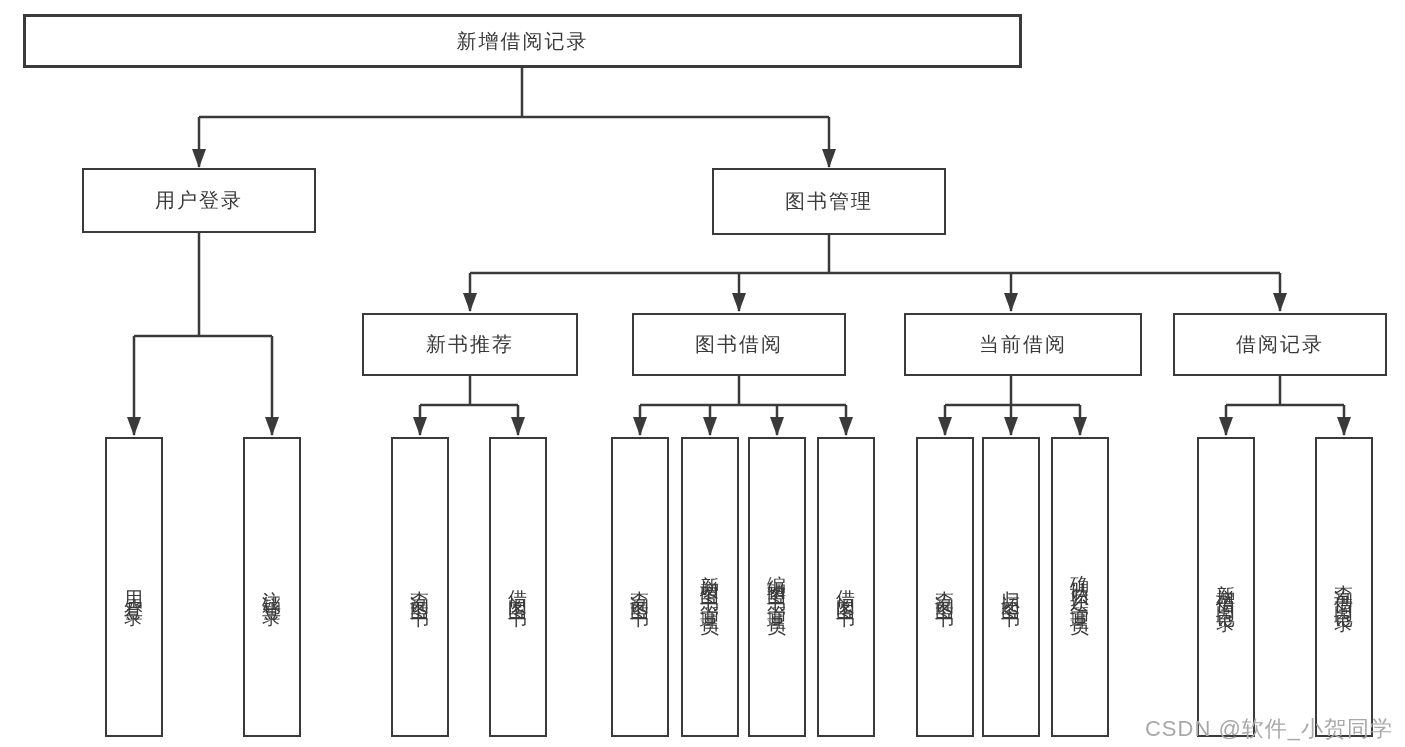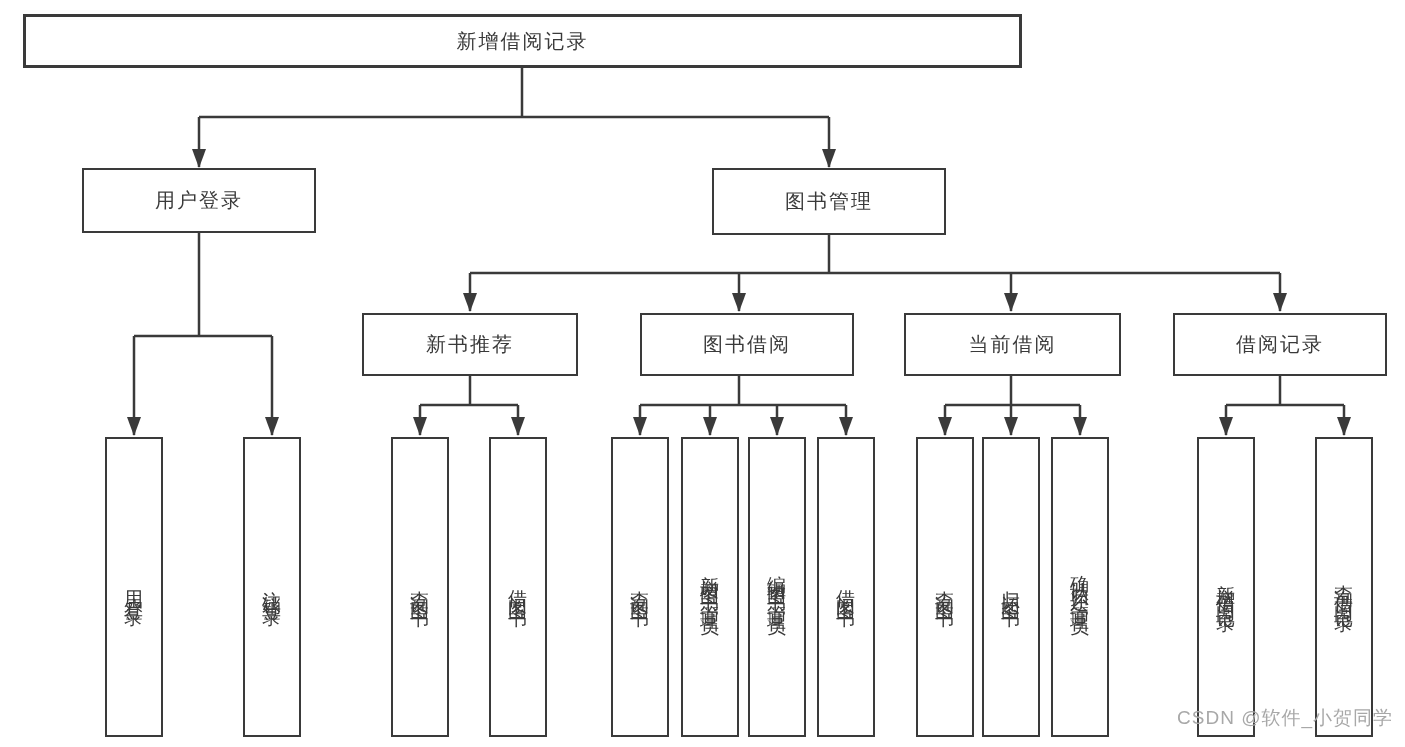--- a/index.html
+++ b/index.html
@@ -43,22 +43,22 @@
     writing-mode: vertical-rl;
     text-orientation: mixed;
     font-size: 19px;
     letter-spacing: 6px;
     line-height: 1;
     white-space: nowrap;
   }
   .watermark {
     position: absolute;
     right: 12px;
-    bottom: 16px;
-    font-size: 19px;
+    bottom: 3px;
+    font-size: 22px;
     color: #a8a8a8;
     letter-spacing: 1px;
     z-index: 3;
     white-space: nowrap;
   }
 </style>
 </head>
 <body>
 
 <div id="stage">
@@ -113,24 +113,24 @@
   <div class="box h" style="left:82px; top:168px; width:234px; height:65px;">
     <span>用户登录</span>
   </div>
   <div class="box h" style="left:712px; top:168px; width:234px; height:67px;">
     <span>图书管理</span>
   </div>
 
   <div class="box h" style="left:362px; top:313px; width:216px; height:63px;">
     <span>新书推荐</span>
   </div>
-  <div class="box h" style="left:632px; top:313px; width:214px; height:63px;margin-left:8px;">
+  <div class="box h" style="left:632px; top:313px; width:214px; height:63px;">
     <span>图书借阅</span>
   </div>
-  <div class="box h" style="left:904px; top:313px; width:217px; height:63px;">
+  <div class="box h" style="left:904px; top:313px; width:238px; height:63px;">
     <span>当前借阅</span>
   </div>
   <div class="box h" style="left:1173px; top:313px; width:214px; height:63px;text-align:right;">
     <span>借阅记录</span>
   </div>
 
   <div class="box v" style="left:105px; top:437px; width:58px; height:300px;">
     <span>用户登录</span>
   </div>
   <div class="box v" style="left:243px; top:437px; width:58px; height:300px;">

